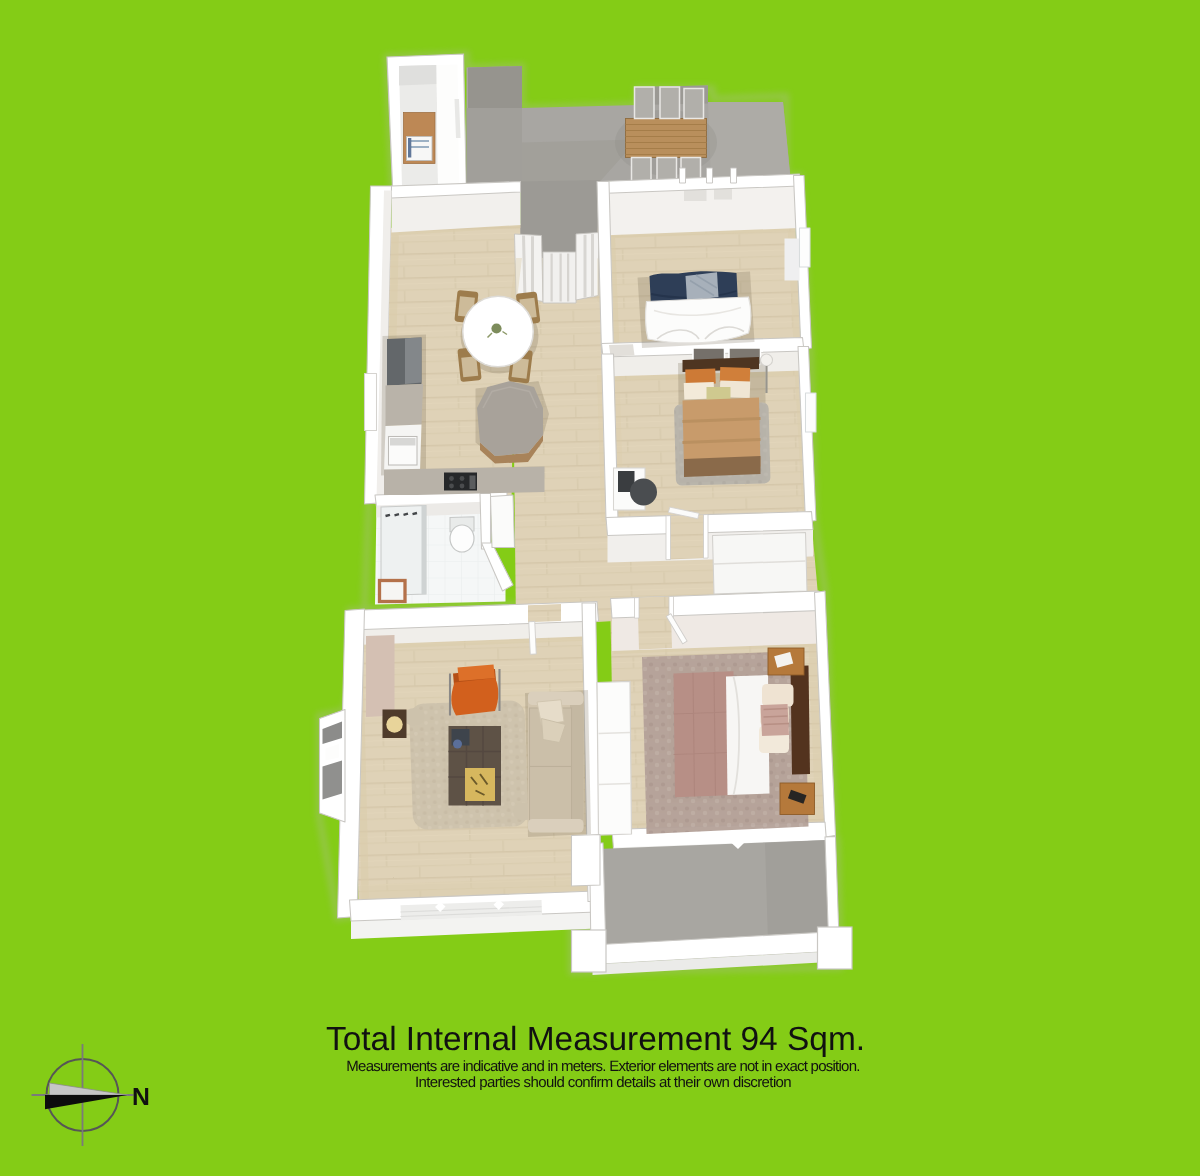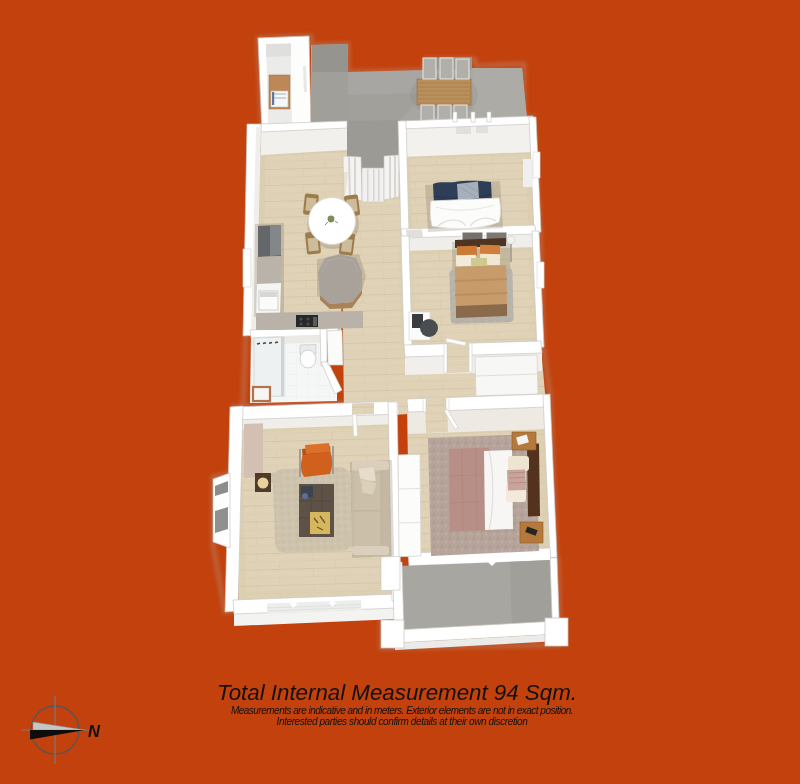--- a/index.html
+++ b/index.html
@@ -1,16 +1,16 @@
 <!DOCTYPE html>
 <html><head>
 <meta charset="utf-8">
 <style>
 html,body{margin:0;padding:0;background:#ffffff;}
-#page{position:relative;width:800px;height:784px;background:#c2410c;overflow:hidden;font-family:"Liberation Sans",sans-serif;font-style:italic;}
+#page{position:relative;width:800px;height:784px;background:#84cc16;overflow:hidden;font-family:"Liberation Sans",sans-serif;}
 </style>
 </head>
 <body>
 <div id="page">
 <svg width="800" height="784" viewBox="0 0 800 784">
 <defs>
 <filter id="soft" x="-20%" y="-20%" width="140%" height="140%">
           <feGaussianBlur stdDeviation="2.2"></feGaussianBlur>
         </filter>
 <pattern id="wood" width="56" height="16" patternUnits="userSpaceOnUse" patternTransform="rotate(-1.5)">

